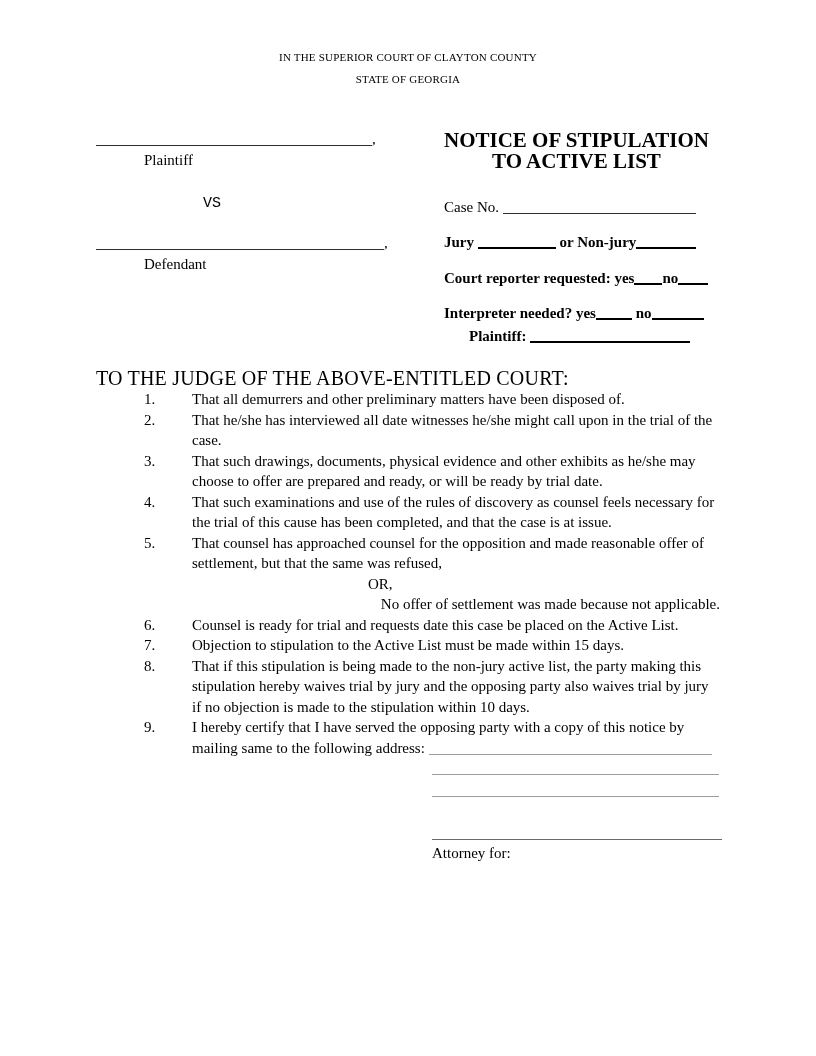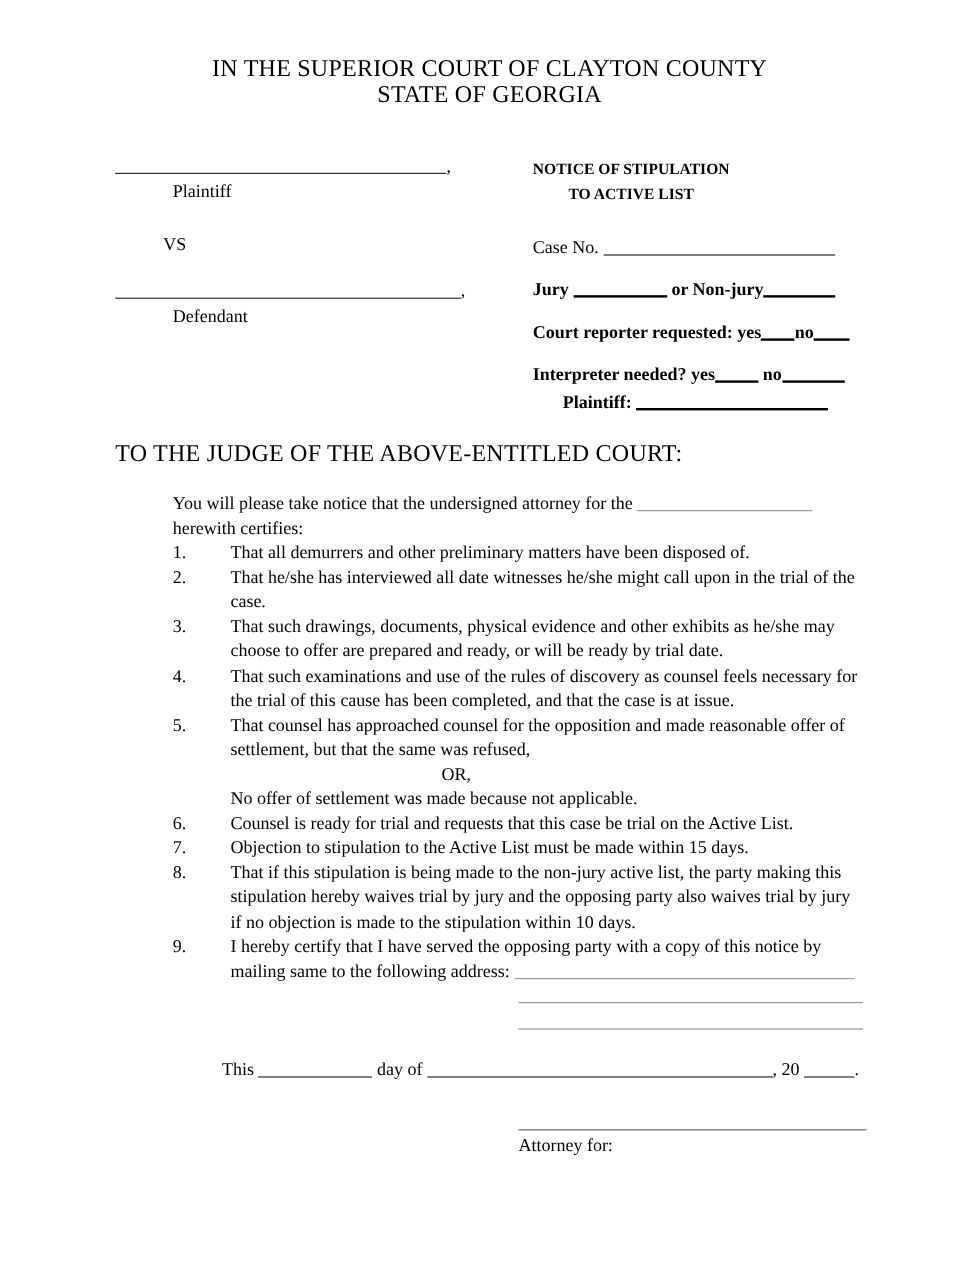--- a/index.html
+++ b/index.html
@@ -10,38 +10,38 @@
     background: #ffffff;
     color: #000000;
     font-family: "Liberation Serif", serif;
     font-size: 15px;
     padding: 46px 96px 0 96px;
     position: relative;
     overflow: hidden;
   }
 
   
-  .doc-header { text-align: center; font-size: 20px; line-height: 22px; letter-spacing: 0.2px; }
+  .doc-header { text-align: center; font-size: 11px; line-height: 22px; letter-spacing: 0.2px; }
 
   
   .blank { display: inline-block; border-bottom: 1.5px solid #2e2e2e; vertical-align: -2px; }
   .blank.light { border-bottom: 1px solid #9c9c9c; }
   .blank.bold  { border-bottom: 2px solid #000; }
 
   
   .caption { display: flex; justify-content: space-between; margin-top: 40px; }
   .caption-left { width: 312px; flex: none; }
   .party-line { height: 20px; line-height: 18px; }
   .w-plaintiff { width: 276px; }
   .w-defendant { width: 288px; }
   .party-label { margin-left: 48px; line-height: 20px; }
-  .vs-label { margin: 24px 0 20px 40px; line-height: 20px; }
+  .vs-label { margin: 24px 0 20px 107px; line-height: 20px; font-family: Liberation Mono, monospace; }
 
   .caption-right { width: 276px; flex: none; }
-  .notice-title { font-weight: bold; font-size: 13px; line-height: 21px; width: max-content; text-align: center; }
+  .notice-title { font-weight: bold; font-size: 21px; line-height: 21px; width: max-content; text-align: center; }
   .field-row { line-height: 20px; white-space: nowrap; }
   .case-no-row { margin-top: 25px; }
   .bold-row { font-weight: bold; }
   .jury-row { margin-top: 15px; }
   .reporter-row { margin-top: 16px; }
   .interpreter-row { margin-top: 15px; }
   .language-row { margin-top: 3px; padding-left: 25px; }
   .w-caseno { width: 193px; }
   .w-jury { width: 78px; }
   .w-nonjury { width: 60px; }
@@ -54,21 +54,21 @@
   
   .judge-heading { margin-top: 22px; font-size: 20px; letter-spacing: 0.2px; line-height: 21px; }
   .intro { margin-top: 21px; margin-left: 48px; line-height: 20.5px; }
   .w-attorney-for { width: 146px; }
 
   .cert-list { margin-left: 48px; }
   .li { display: flex; line-height: 20.5px; }
   .li .num { width: 48px; flex: none; }
   .li .txt { flex: 1; }
   .or-row { margin-left: 224px; line-height: 20.5px; }
-  .no-offer-row { margin-left: 48px; line-height: 20.5px; }
+  .no-offer-row { margin-left: 48px; line-height: 20.5px; text-align: right; }
 
   .w-addr-inline { width: 283px; }
   .addr-line { margin-left: 240px; height: 21.5px; }
   .addr-line .blank { width: 287px; }
 
   
   .date-row { margin-top: 19px; margin-left: 89px; line-height: 21px; white-space: nowrap; }
   .w-this { width: 95px; }
   .w-dayof { width: 288px; }
   .w-year { width: 42px; }
@@ -120,25 +120,20 @@
       </div>
       <div class="field-row bold-row language-row">
         <span>Plaintiff:</span>
         <span class="blank bold w-language"></span>
       </div>
     </div>
   </div>
 
   <div class="judge-heading">TO THE JUDGE OF THE ABOVE-ENTITLED COURT:</div>
 
-  <div class="intro">
-    <span>You will please take notice that the undersigned attorney for the</span>
-    <span class="blank light w-attorney-for"></span>
-    <div>herewith certifies:</div>
-  </div>
 
   <div class="cert-list">
 
     <div class="li">
       <span class="num">1.</span>
       <div class="txt">That all demurrers and other preliminary matters have been disposed of.</div>
     </div>
 
     <div class="li">
       <span class="num">2.</span>
@@ -158,21 +153,21 @@
     <div class="li">
       <span class="num">5.</span>
       <div class="txt">That counsel has approached counsel for the opposition and made reasonable offer of settlement, but that the same was refused,</div>
     </div>
 
     <div class="or-row">OR,</div>
     <div class="no-offer-row">No offer of settlement was made because not applicable.</div>
 
     <div class="li">
       <span class="num">6.</span>
-      <div class="txt">Counsel is ready for trial and requests that this case be trial on the Active List.</div>
+      <div class="txt">Counsel is ready for trial and requests date this case be placed on the Active List.</div>
     </div>
 
     <div class="li">
       <span class="num">7.</span>
       <div class="txt">Objection to stipulation to the Active List must be made within 15 days.</div>
     </div>
 
     <div class="li">
       <span class="num">8.</span>
       <div class="txt">That if this stipulation is being made to the non-jury active list, the party making this stipulation hereby waives trial by jury and the opposing party also waives trial by jury if no objection is made to the stipulation within 10 days.</div>
@@ -184,26 +179,19 @@
         <span>I hereby certify that I have served the opposing party with a copy of this notice by</span>
         <span>mailing same to the following address:</span>
         <span class="blank light w-addr-inline"></span>
         <div class="addr-line"><span class="blank light"></span></div>
         <div class="addr-line"><span class="blank light"></span></div>
       </div>
     </div>
 
   </div>
 
-  <div class="date-row">
-    <span>This</span>
-    <span class="blank w-this"></span>
-    <span>day of</span>
-    <span class="blank w-dayof"></span><span>, 20</span>
-    <span class="blank w-year"></span><span>.</span>
-  </div>
 
   <div class="sig-block">
     <div class="sig-line"></div>
     <div class="sig-label">Attorney for:</div>
   </div>
 
 </div>
 
 </body></html>

